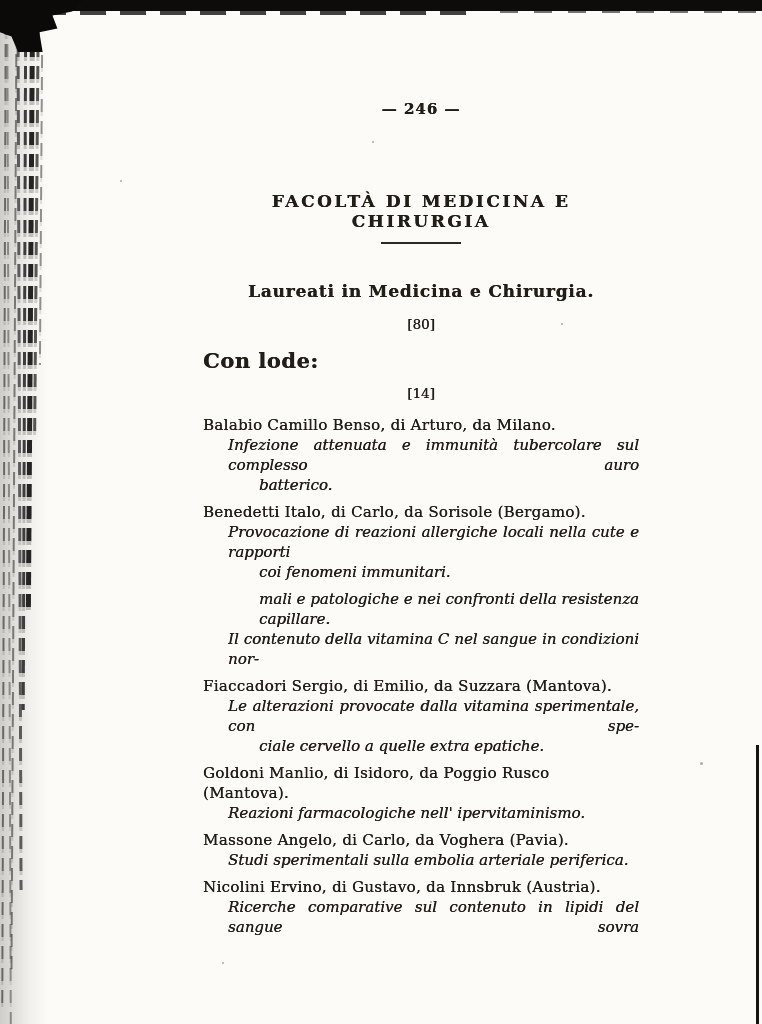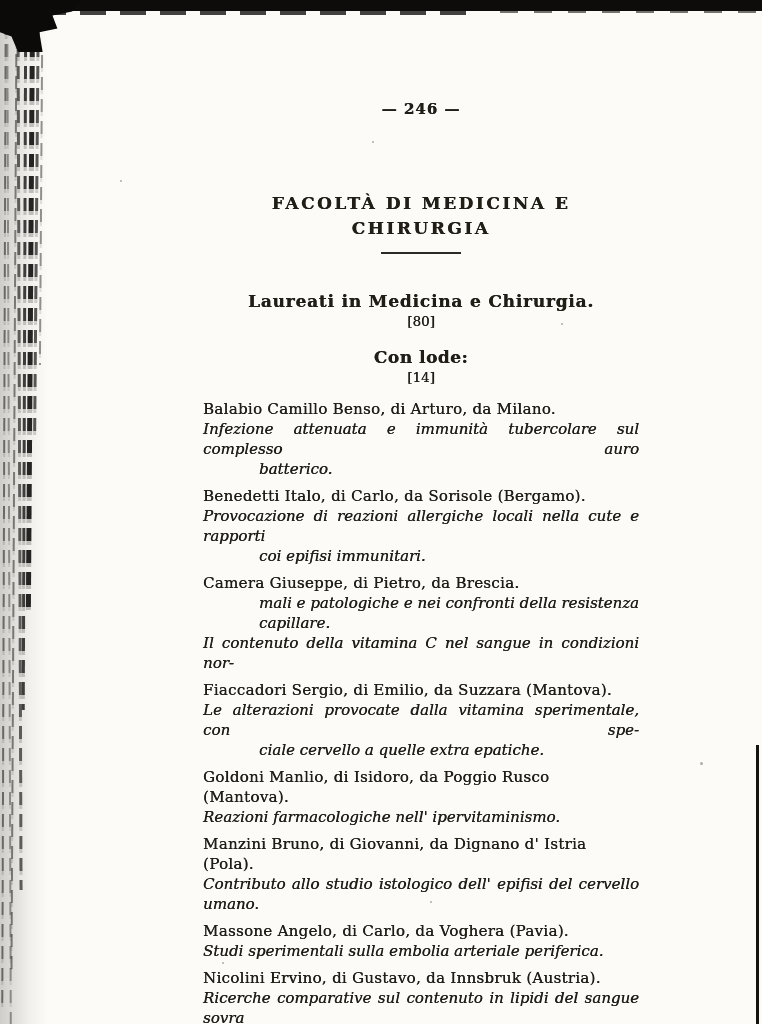--- a/index.html
+++ b/index.html
@@ -32,57 +32,57 @@
     font-weight:bold;
     font-size:15px;
     letter-spacing:1px;
   }
   .faculty{
     margin-top:72px;
     text-align:center;
     font-weight:bold;
     font-size:17px;
     letter-spacing:2.5px;
-    line-height:25px;
+    line-height:20px;
   }
   .title-rule{
     width:80px;
     height:0;
     border-top:2px solid #2c2a25;
     margin:11px auto 0 auto;
   }
   .degree-heading{
     margin-top:37px;
     text-align:center;
     font-weight:bold;
     font-size:17px;
     letter-spacing:0.8px;
     line-height:20px;
   }
   .count{
-    margin-top:1px;
+    margin-top:14px;
     text-align:center;
     font-size:13.5px;
     line-height:18px;
   }
   .honors-heading{
     margin-top:18px;
-    text-align:center;
-    font-weight:bold;
-    font-size:17px;
+    font-weight:bold;
+    font-size:21px;
     letter-spacing:0.5px;
     line-height:19px;
   }
   .entries{margin-top:13px;}
   .entry{margin-bottom:7px;}
   .name{
     letter-spacing:0.3px;
   }
   .thesis{
     font-style:italic;
+    margin-left:25px;
   }
   .thesis.cont{margin-left:56px;}
   .thesis.jl{
     text-align:justify;
     text-align-last:justify;
   }
   .thesis:empty{display:none;}
 
   
   .artifact{position:absolute;pointer-events:none;}
@@ -154,44 +154,39 @@
 
       <div class="entry">
         <div class="name">Balabio Camillo Benso, di Arturo, da Milano.</div>
         <div class="thesis jl">Infezione attenuata e immunità tubercolare sul complesso auro</div>
         <div class="thesis cont">batterico.</div>
       </div>
 
       <div class="entry">
         <div class="name">Benedetti Italo, di Carlo, da Sorisole (Bergamo).</div>
         <div class="thesis jl">Provocazione di reazioni allergiche locali nella cute e rapporti</div>
-        <div class="thesis cont">coi epifisi immunitari.</div>
-      </div>
-
-      <div class="entry">
-        <div class="name">Camera Giuseppe, di Pietro, da Brescia.</div>
+        <div class="thesis cont">coi fenomeni immunitari.</div>
+      </div>
+
+      <div class="entry">
         <div class="thesis cont jl">mali e patologiche e nei confronti della resistenza capillare.</div>
         <div class="thesis jl">Il contenuto della vitamina C nel sangue in condizioni nor-</div>
       </div>
 
       <div class="entry">
         <div class="name">Fiaccadori Sergio, di Emilio, da Suzzara (Mantova).</div>
         <div class="thesis jl">Le alterazioni provocate dalla vitamina sperimentale, con spe-</div>
         <div class="thesis cont">ciale cervello a quelle extra epatiche.</div>
       </div>
 
       <div class="entry">
         <div class="name">Goldoni Manlio, di Isidoro, da Poggio Rusco (Mantova).</div>
         <div class="thesis">Reazioni farmacologiche nell' ipervitaminismo.</div>
       </div>
 
-      <div class="entry">
-        <div class="name">Manzini Bruno, di Giovanni, da Dignano d' Istria (Pola).</div>
-        <div class="thesis jl">Contributo allo studio istologico dell' epifisi del cervello umano.</div>
-      </div>
 
       <div class="entry">
         <div class="name">Massone Angelo, di Carlo, da Voghera (Pavia).</div>
         <div class="thesis">Studi sperimentali sulla embolia arteriale periferica.</div>
       </div>
 
       <div class="entry">
         <div class="name">Nicolini Ervino, di Gustavo, da Innsbruk (Austria).</div>
         <div class="thesis jl">Ricerche comparative sul contenuto in lipidi del sangue sovra</div>
 

